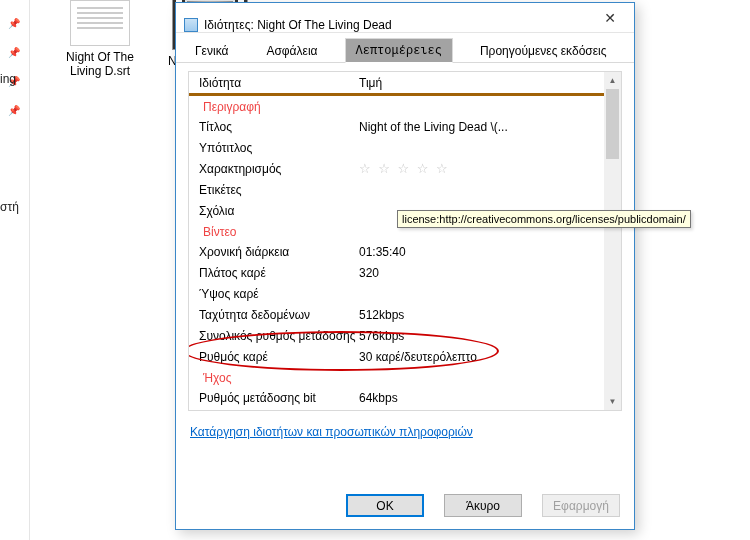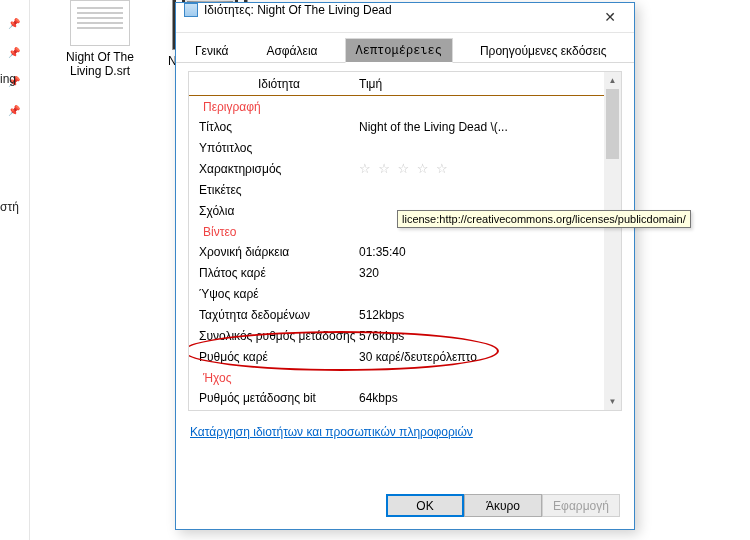--- a/index.html
+++ b/index.html
@@ -15,49 +15,49 @@
   .vid-thumb .film { position: absolute; top: 0; bottom: 0; width: 12px; background: #333; }
   .vid-thumb .film.left { left: 0; }
   .vid-thumb .film.right { right: 0; }
   .vid-thumb .film::before, .vid-thumb .film::after { content: ""; position: absolute; left: 3px; width: 6px; height: 4px; background: #fff; }
   .vid-thumb .film::before { top: 4px; box-shadow: 0 9px 0 #fff, 0 18px 0 #fff, 0 27px 0 #fff, 0 36px 0 #fff, 0 45px 0 #fff; }
   .vid-thumb .frame { position: absolute; left: 14px; right: 14px; top: 6px; bottom: 6px; background: radial-gradient(circle at 50% 40%, #fff 0, #ccc 30%, #777 100%); }
   .side-label { position: absolute; left: 0; top: 200px; font-size: 12px; color: #222; white-space: nowrap; }
   .side-label2 { position: absolute; left: 0; top: 72px; font-size: 12px; color: #222; }
 
   .dialog { position: absolute; left: 175px; top: 2px; width: 460px; height: 528px; background: #fff; border: 1px solid #3a87c8; box-shadow: 4px 4px 12px rgba(0,0,0,.18); }
-  .titlebar { height: 30px; display: flex; align-items: flex-start; padding: 0 2px 0 8px; border-bottom: 1px solid #e5e5e5; }
+  .titlebar { height: 30px; display: flex; align-items: flex-end; padding: 0 2px 0 8px; border-bottom: 1px solid #e5e5e5; }
   .titlebar .icon { width: 14px; height: 14px; border: 1px solid #3a87c8; background: linear-gradient(#c9e2f6,#a0cbef); margin-right: 6px; }
   .titlebar .title { flex: 1; font-size: 12px; }
   .titlebar .close { width: 44px; height: 28px; display: flex; align-items: center; justify-content: center; font-size: 14px; color: #333; cursor: default; }
 
   .tabstrip { display: flex; padding: 4px 8px 0; border-bottom: 1px solid #d9d9d9; gap: 16px; }
   .tab { padding: 5px 10px 4px; font-size: 12px; border: 1px solid transparent; border-bottom: none; position: relative; top: 1px; cursor: default; }
   .tab.active { border-color: #d9d9d9; background: #a3a3a3; border-bottom: 1px solid #fff; font-family: Liberation Mono, monospace; }
 
   .content { padding: 8px 12px 10px; }
   .propbox { border: 1px solid #d9d9d9; height: 340px; position: relative; overflow: hidden; }
   .propbox .scrollbar { position: absolute; right: 0; top: 0; bottom: 0; width: 17px; background: #f0f0f0; }
   .scrollbar .arrow { height: 17px; display: flex; align-items: center; justify-content: center; color: #666; font-size: 8px; }
   .scrollbar .thumb { position: absolute; left: 2px; right: 2px; top: 17px; height: 70px; background: #cdcdcd; }
   .proplist { position: absolute; left: 0; right: 17px; top: 0; bottom: 0; overflow: hidden; }
-  .hdr-row { display: flex; height: 24px; align-items: center; border-bottom: 1px solid #a16207; padding-left: 10px; font-size: 12px; text-align: center; }
+  .hdr-row { display: flex; height: 24px; align-items: center; border-bottom: 3px solid #a16207; padding-left: 10px; font-size: 12px; }
   .hdr-row .col1 { width: 160px; }
   .row { display: flex; height: 21px; align-items: center; padding-left: 10px; font-size: 12px; }
   .row .col1 { width: 160px; white-space: nowrap; overflow: hidden; }
   .row .col2 { flex: 1; white-space: nowrap; overflow: hidden; }
   .section { color: #ef4444; padding: 4px 0 2px 14px; font-size: 12px; }
   .stars { color: #c7c7c7; letter-spacing: 2px; font-size: 13px; }
 
   .circled { position: relative; }
   .ellipse { position: absolute; border: 2px solid #c00; border-radius: 50%; pointer-events: none; }
 
   .link { color: #0066cc; text-decoration: underline; padding: 14px 2px 4px; display: inline-block; font-size: 12px; cursor: default; }
 
-  .btnrow { position: absolute; right: 14px; bottom: 12px; display: flex; gap: 0; margin-left: 48px; }
+  .btnrow { position: absolute; right: 14px; bottom: 12px; display: flex; gap: 20px; margin-left: 48px; }
   .btn { min-width: 78px; height: 23px; border: 1px solid #adadad; background: #e1e1e1; font-size: 12px; display: flex; align-items: center; justify-content: center; cursor: default; }
   .btn.default { border: 1px solid #0078d7; box-shadow: inset 0 0 0 1px #0078d7; background: #e1e1e1; }
   .btn.disabled { color: #a0a0a0; border-color: #d0d0d0; background: #efefef; }
 
   .tooltip { position: absolute; left: 349px; top: 210px; background: #ffffe1; border: 1px solid #767676; padding: 2px 4px; font-size: 11px; white-space: nowrap; z-index: 50; box-shadow: 2px 2px 3px rgba(0,0,0,.15); margin-left: 48px; }
 </style>
 </head>
 <body>
 
 <div class="desktop">

